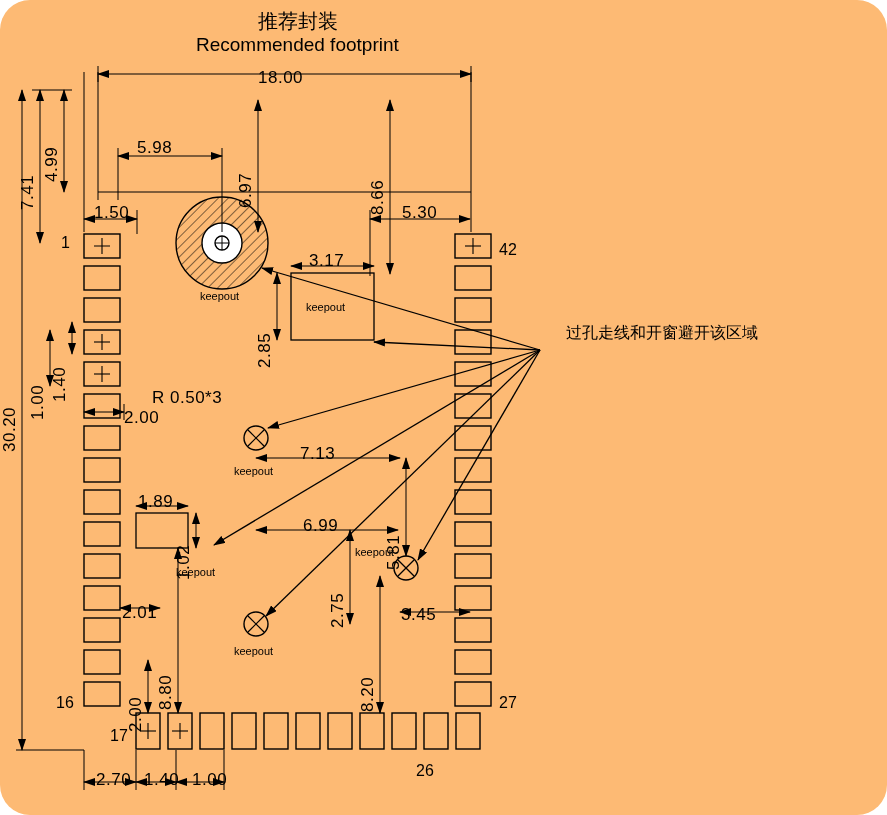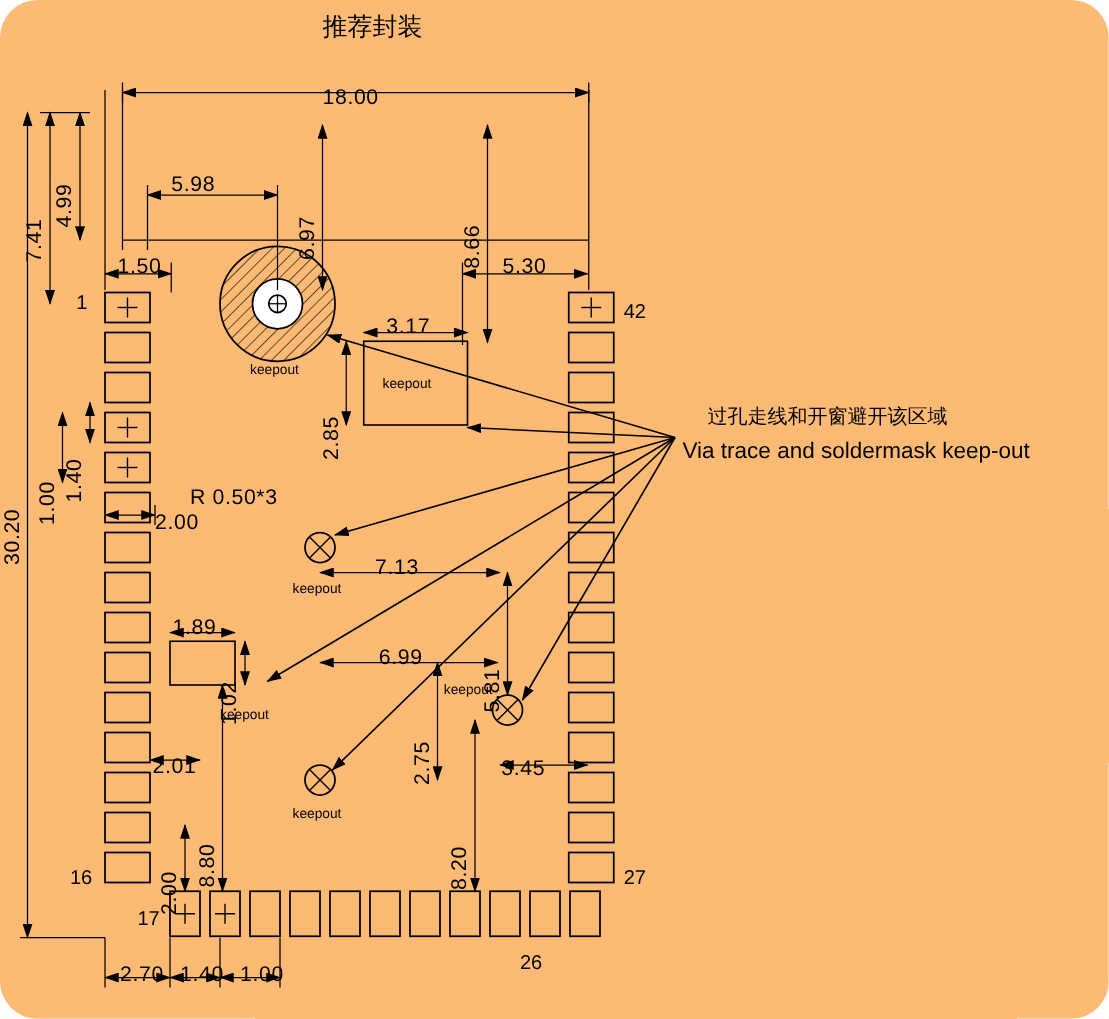--- a/index.html
+++ b/index.html
@@ -260,23 +260,23 @@
       <line x1="136" y1="782" x2="176" y2="782" marker-start="url(#arrS)" marker-end="url(#arrE)"></line>
       <line x1="176" y1="782" x2="224" y2="782" marker-start="url(#arrS)" marker-end="url(#arrE)"></line>
       <line x1="84" y1="750" x2="84" y2="790"></line>
       <line x1="136" y1="750" x2="136" y2="790"></line>
       <line x1="176" y1="750" x2="176" y2="790"></line>
       <line x1="224" y1="750" x2="224" y2="790"></line>
     </g>
   </svg>
 
   <div class="ttl title-cn" style="left:258px; top:8px;">推荐封装</div>
+  <div class="ttl title-en" style="left:196px; top:34px;">Recommended footprint</div>
 
   <div class="ttl note-cn" style="left:566px; top:323px;">过孔走线和开窗避开该区域</div>
-  <div class="ttl note-en" style="left:546px; top:350px;">Via trace and soldermask keep-out</div>
 
   <div class="ttl dim" style="left:258px; top:68px;">18.00</div>
   <div class="ttl dim" style="left:137px; top:138px;">5.98</div>
   <div class="ttl dim" style="left:94px; top:203px;">1.50</div>
   <div class="ttl dim" style="left:402px; top:203px;">5.30</div>
   <div class="ttl dim" style="left:309px; top:251px;">3.17</div>
   <div class="ttl dim" style="left:124px; top:408px;">2.00</div>
   <div class="ttl dim" style="left:138px; top:492px;text-align:right;">1.89</div>
   <div class="ttl dim" style="left:300px; top:444px;">7.13</div>
   <div class="ttl dim" style="left:303px; top:516px;">6.99</div>

